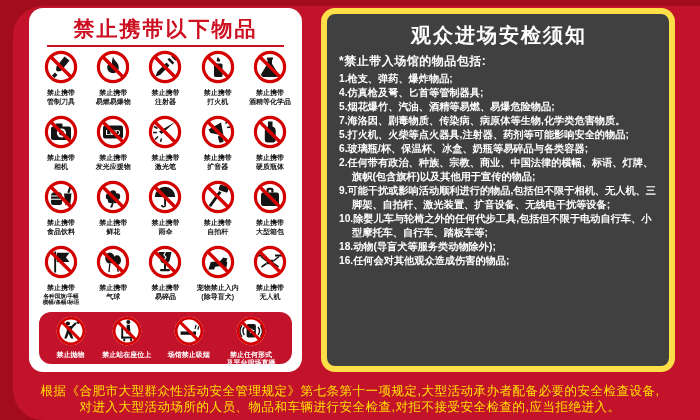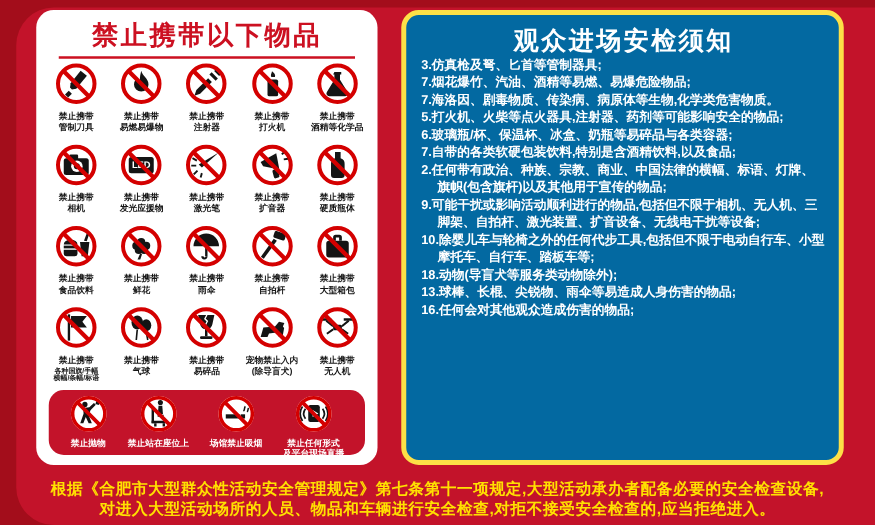--- a/index.html
+++ b/index.html
@@ -46,34 +46,34 @@
     align-items:flex-start;padding-top:4px;box-sizing:border-box;
   }
   .bcell{display:flex;flex-direction:column;align-items:center}
   .blabel{
     margin-top:1px;font-size:7px;line-height:8px;font-weight:bold;
     color:#fff;text-align:center;white-space:nowrap;
   }
   
   .card-right{
     position:absolute;left:321px;top:8px;width:354px;height:364px;
-    background:#0369a1;border:4px solid #fde047;border-radius:14px;
+    background:#404040;border:6px solid #fde047;border-radius:14px;
     box-sizing:border-box;padding:8px 10px 6px 12px;color:#fff;
   }
   .rtitle{
     text-align:center;font-size:20px;font-weight:800;letter-spacing:2px;
     line-height:26px;
   }
   .rsub{font-size:12px;font-weight:800;margin:5px 0 2px;letter-spacing:.5px}
   .nlist{font-size:10.2px;line-height:14px;font-weight:bold}
   .nitem{padding-left:13px;text-indent:-13px}
   
   .footer{
     position:absolute;left:0;right:0;bottom:5px;text-align:center;
-    color:#ffe100;font-weight:700;font-size:12.5px;line-height:15.5px;
+    color:#ffe100;font-weight:400;font-size:12.5px;line-height:15.5px;
     letter-spacing:.5px;
   }
 </style>
 </head>
 <body>
 
 <div class="bg-layer"></div>
 
 <div class="card-left">
   <div class="ltitle">禁止携带以下物品</div>
@@ -431,32 +431,32 @@
         <div class="blabel">
           <div>禁止任何形式</div>
           <div>及平台现场直播</div>
         </div>
       </div>
     </div>
 </div>
 
 <div class="card-right">
   <div class="rtitle">观众进场安检须知</div>
+  <div class="rsub">*禁止带入场馆的物品包括:</div>
   <div class="nlist" id="notice-list">
-      <div class="nitem">3.仿真枪及弩、匕首等管制器具;</div>
-      <div class="nitem">7.烟花爆竹、汽油、酒精等易燃、易爆危险物品;</div>
+      <div class="nitem">1.枪支、弹药、爆炸物品;</div>
+      <div class="nitem">4.仿真枪及弩、匕首等管制器具;</div>
+      <div class="nitem">5.烟花爆竹、汽油、酒精等易燃、易爆危险物品;</div>
       <div class="nitem">7.海洛因、剧毒物质、传染病、病原体等生物,化学类危害物质。</div>
       <div class="nitem">5.打火机、火柴等点火器具,注射器、药剂等可能影响安全的物品;</div>
       <div class="nitem">6.玻璃瓶/杯、保温杯、冰盒、奶瓶等易碎品与各类容器;</div>
-      <div class="nitem">7.自带的各类软硬包装饮料,特别是含酒精饮料,以及食品;</div>
       <div class="nitem">2.任何带有政治、种族、宗教、商业、中国法律的横幅、标语、灯牌、旗帜(包含旗杆)以及其他用于宣传的物品;</div>
       <div class="nitem">9.可能干扰或影响活动顺利进行的物品,包括但不限于相机、无人机、三脚架、自拍杆、激光装置、扩音设备、无线电干扰等设备;</div>
       <div class="nitem">10.除婴儿车与轮椅之外的任何代步工具,包括但不限于电动自行车、小型摩托车、自行车、踏板车等;</div>
       <div class="nitem">18.动物(导盲犬等服务类动物除外);</div>
-      <div class="nitem">13.球棒、长棍、尖锐物、雨伞等易造成人身伤害的物品;</div>
       <div class="nitem">16.任何会对其他观众造成伤害的物品;</div>
     </div>
 </div>
 
 <div class="footer">
   <div>根据《合肥市大型群众性活动安全管理规定》第七条第十一项规定,大型活动承办者配备必要的安全检查设备,</div>
   <div>对进入大型活动场所的人员、物品和车辆进行安全检查,对拒不接受安全检查的,应当拒绝进入。</div>
 </div>
 
 </body></html>

